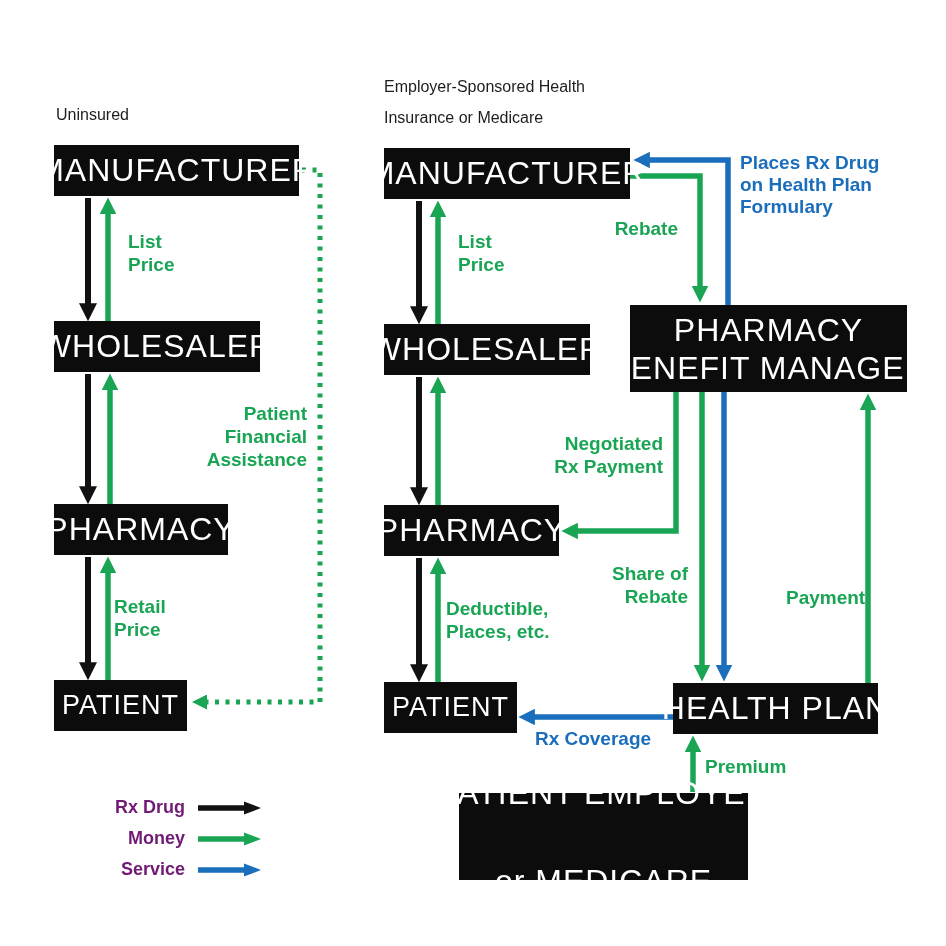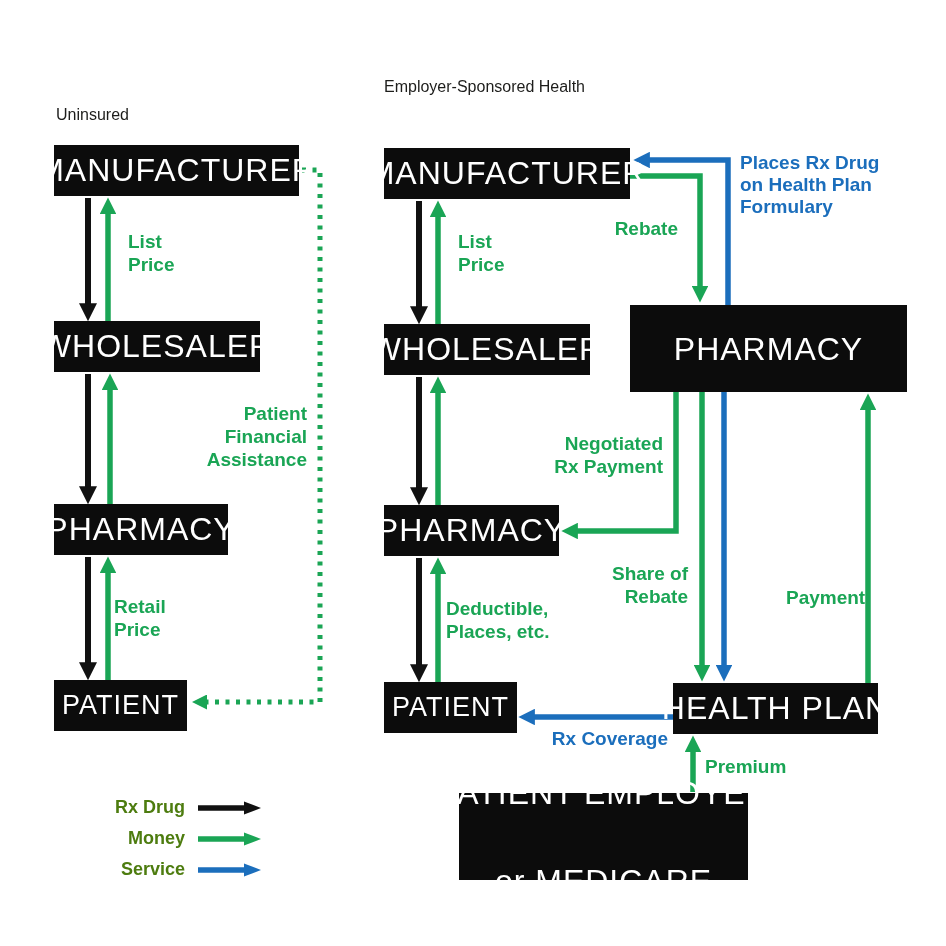--- a/index.html
+++ b/index.html
@@ -9,24 +9,24 @@
   .box{position:absolute;background:#0c0c0c;color:#ffffff;display:flex;flex-direction:column;
        align-items:center;justify-content:center;font-size:32px;letter-spacing:1px;white-space:nowrap;}
   .box span{display:block;text-align:center;}
   .box.two{line-height:38px;}
   .box.payer{line-height:40px;gap:48px;}
   .title{position:absolute;color:#1d1d1b;font-size:16px;line-height:31px;white-space:nowrap;}
   .lbl{position:absolute;font-size:19px;line-height:23px;font-weight:bold;color:#1aa555;white-space:nowrap;}
   .lbl span{display:block;}
   .lbl.blue{color:#1b6ebc;line-height:22px;}
   .lbl.r{text-align:right;}
-  .lbl.c{text-align:right;}
+  .lbl.c{text-align:center;}
   .legend{position:absolute;left:115px;top:792px;}
   .legend-row{display:flex;align-items:center;height:31px;}
-  .legend-label{width:70px;text-align:right;font-size:18px;font-weight:bold;color:#4d7c0f;margin-right:13px;}
+  .legend-label{width:70px;text-align:right;font-size:18px;font-weight:bold;color:#701a75;margin-right:13px;}
 </style>
 </head>
 <body>
 
 <div class="canvas">
 
   <svg class="arrows" width="946" height="946" viewBox="0 0 946 946">
     <defs>
       <marker id="mb" viewBox="0 0 10 10" refX="6" refY="5" markerWidth="3" markerHeight="3" orient="auto">
         <path d="M0,0 L10,5 L0,10 z" fill="#111111"></path>
@@ -67,20 +67,21 @@
     <g fill="none" stroke="#1b6ebc" stroke-width="5.5">
       <path d="M728,305 V160 H640" marker-end="url(#ms)"></path>
       <path d="M724,392 V675" marker-end="url(#ms)"></path>
       <path d="M673,717 H525" marker-end="url(#ms)"></path>
     </g>
   </svg>
 
   <div class="title" style="left:56px;top:99px;">Uninsured</div>
   <div class="title" style="left:384px;top:71px;">
     <span style="display:block;">Employer-Sponsored Health</span>
+    <span style="display:block;">Insurance or Medicare</span>
   </div>
 
   <div class="box" style="left:54px;top:145px;width:245px;height:51px;">
     <span>MANUFACTURER</span>
   </div>
   <div class="box" style="left:54px;top:321px;width:206px;height:51px;">
     <span>WHOLESALER</span>
   </div>
   <div class="box" style="left:54px;top:504px;width:174px;height:51px;">
     <span>PHARMACY</span>
@@ -96,20 +97,21 @@
     <span>WHOLESALER</span>
   </div>
   <div class="box" style="left:384px;top:505px;width:175px;height:51px;">
     <span>PHARMACY</span>
   </div>
   <div class="box" style="left:384px;top:682px;width:133px;height:51px;font-size:27px;">
     <span>PATIENT</span>
   </div>
   <div class="box two" style="left:630px;top:305px;width:277px;height:87px;">
     <span>PHARMACY</span>
+    <span>BENEFIT MANAGER</span>
   </div>
   <div class="box" style="left:673px;top:683px;width:205px;height:51px;">
     <span>HEALTH PLAN</span>
   </div>
   <div class="box payer" style="left:459px;top:793px;width:289px;height:87px;">
     <span>PATIENT EMPLOYER</span>
     <span>or MEDICARE</span>
   </div>
 
   <div class="lbl" style="left:128px;top:230px;">

